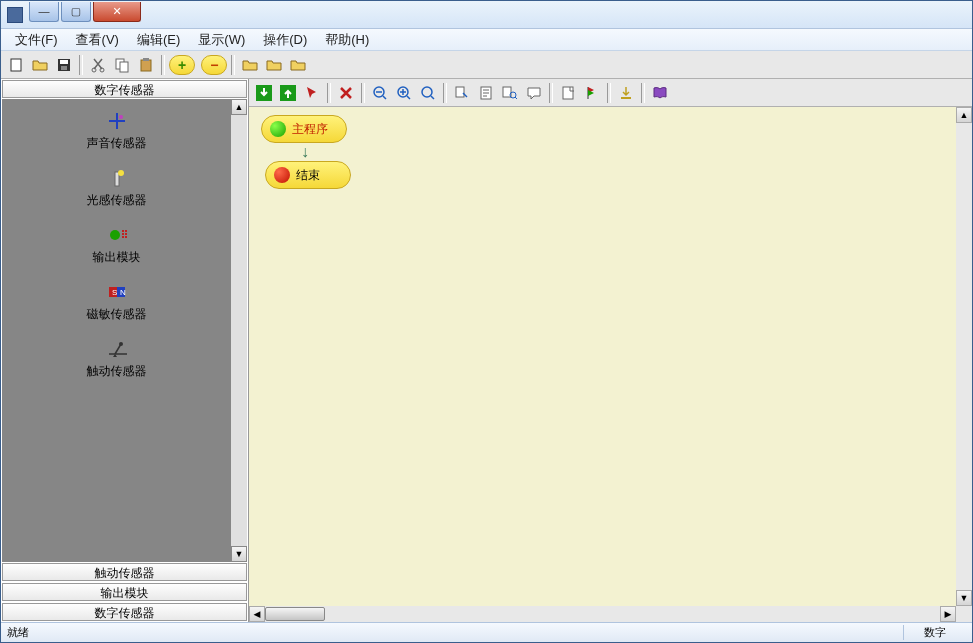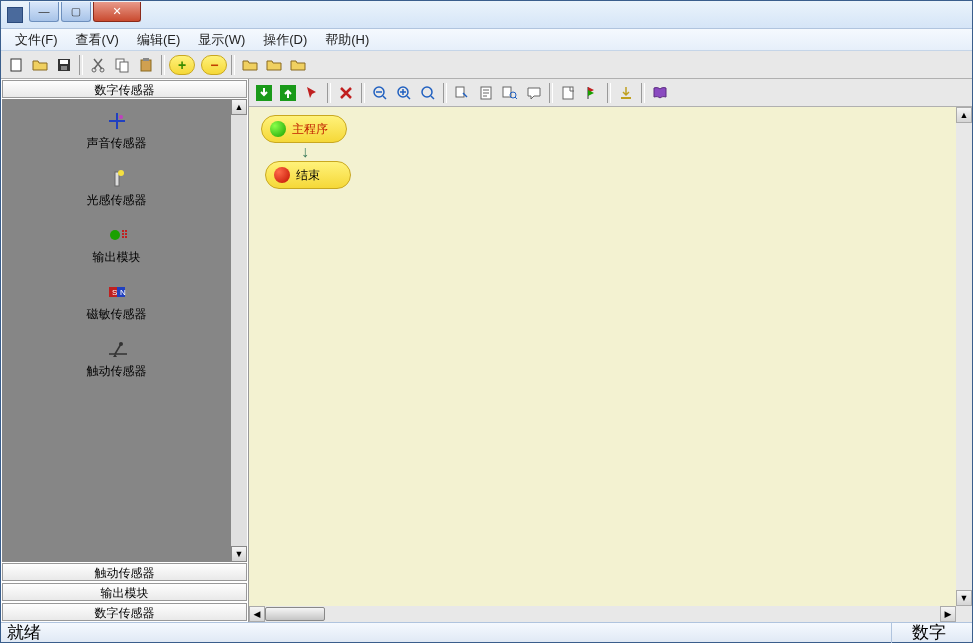--- a/index.html
+++ b/index.html
@@ -44,21 +44,21 @@
 .node.end .label { color: #000; font-weight: normal;}
 .arrow { position: absolute; color: #3a7a5a; font-size: 16px; }
 .vscroll { position: absolute; right: 0; top: 0; bottom: 16px; width: 16px; background: #e8e8e8; display: flex; flex-direction: column;}
 .vscroll .arr { height: 16px; background: linear-gradient(#f5f5f5,#d5d5d5); border: 1px solid #aaa; display:flex;align-items:center;justify-content:center;font-size:9px;}
 .vscroll .track { flex: 1; background: #e8e8e8; }
 .hscroll { position: absolute; left: 0; right: 16px; bottom: 0; height: 16px; background: #e8e8e8; display: flex;}
 .hscroll .arr { width: 16px; background: linear-gradient(#f5f5f5,#d5d5d5); border: 1px solid #aaa; display:flex;align-items:center;justify-content:center;font-size:9px;}
 .hscroll .track { flex: 1; background: #e8e8e8; position: relative;}
 .hscroll .thumb { position: absolute; left: 0; top: 1px; bottom: 1px; width: 60px; background: linear-gradient(#f5f5f5,#c5c5c5); border: 1px solid #888; border-radius: 2px;}
 .corner { position: absolute; right: 0; bottom: 0; width: 16px; height: 16px; background: #e8e8e8;}
-.statusbar { height: 20px; background: linear-gradient(#f5f9fe,#e0e9f5); border-top: 1px solid #b0c4de; display: flex; align-items: center; padding: 8px 6px; font-size: 17px;}
+.statusbar { height: 20px; background: linear-gradient(#f5f9fe,#e0e9f5); border-top: 1px solid #b0c4de; display: flex; align-items: center; padding: 8px 6px; font-size: 11px;}
 .statusbar .left { flex: 1; }
 .statusbar .pane { padding: 0 20px; border-left: 1px solid #b0c4de;}
 svg { display: block; }
 </style>
 </head>
 <body>
 
 <div class="window">
 
   <div class="titlebar">

